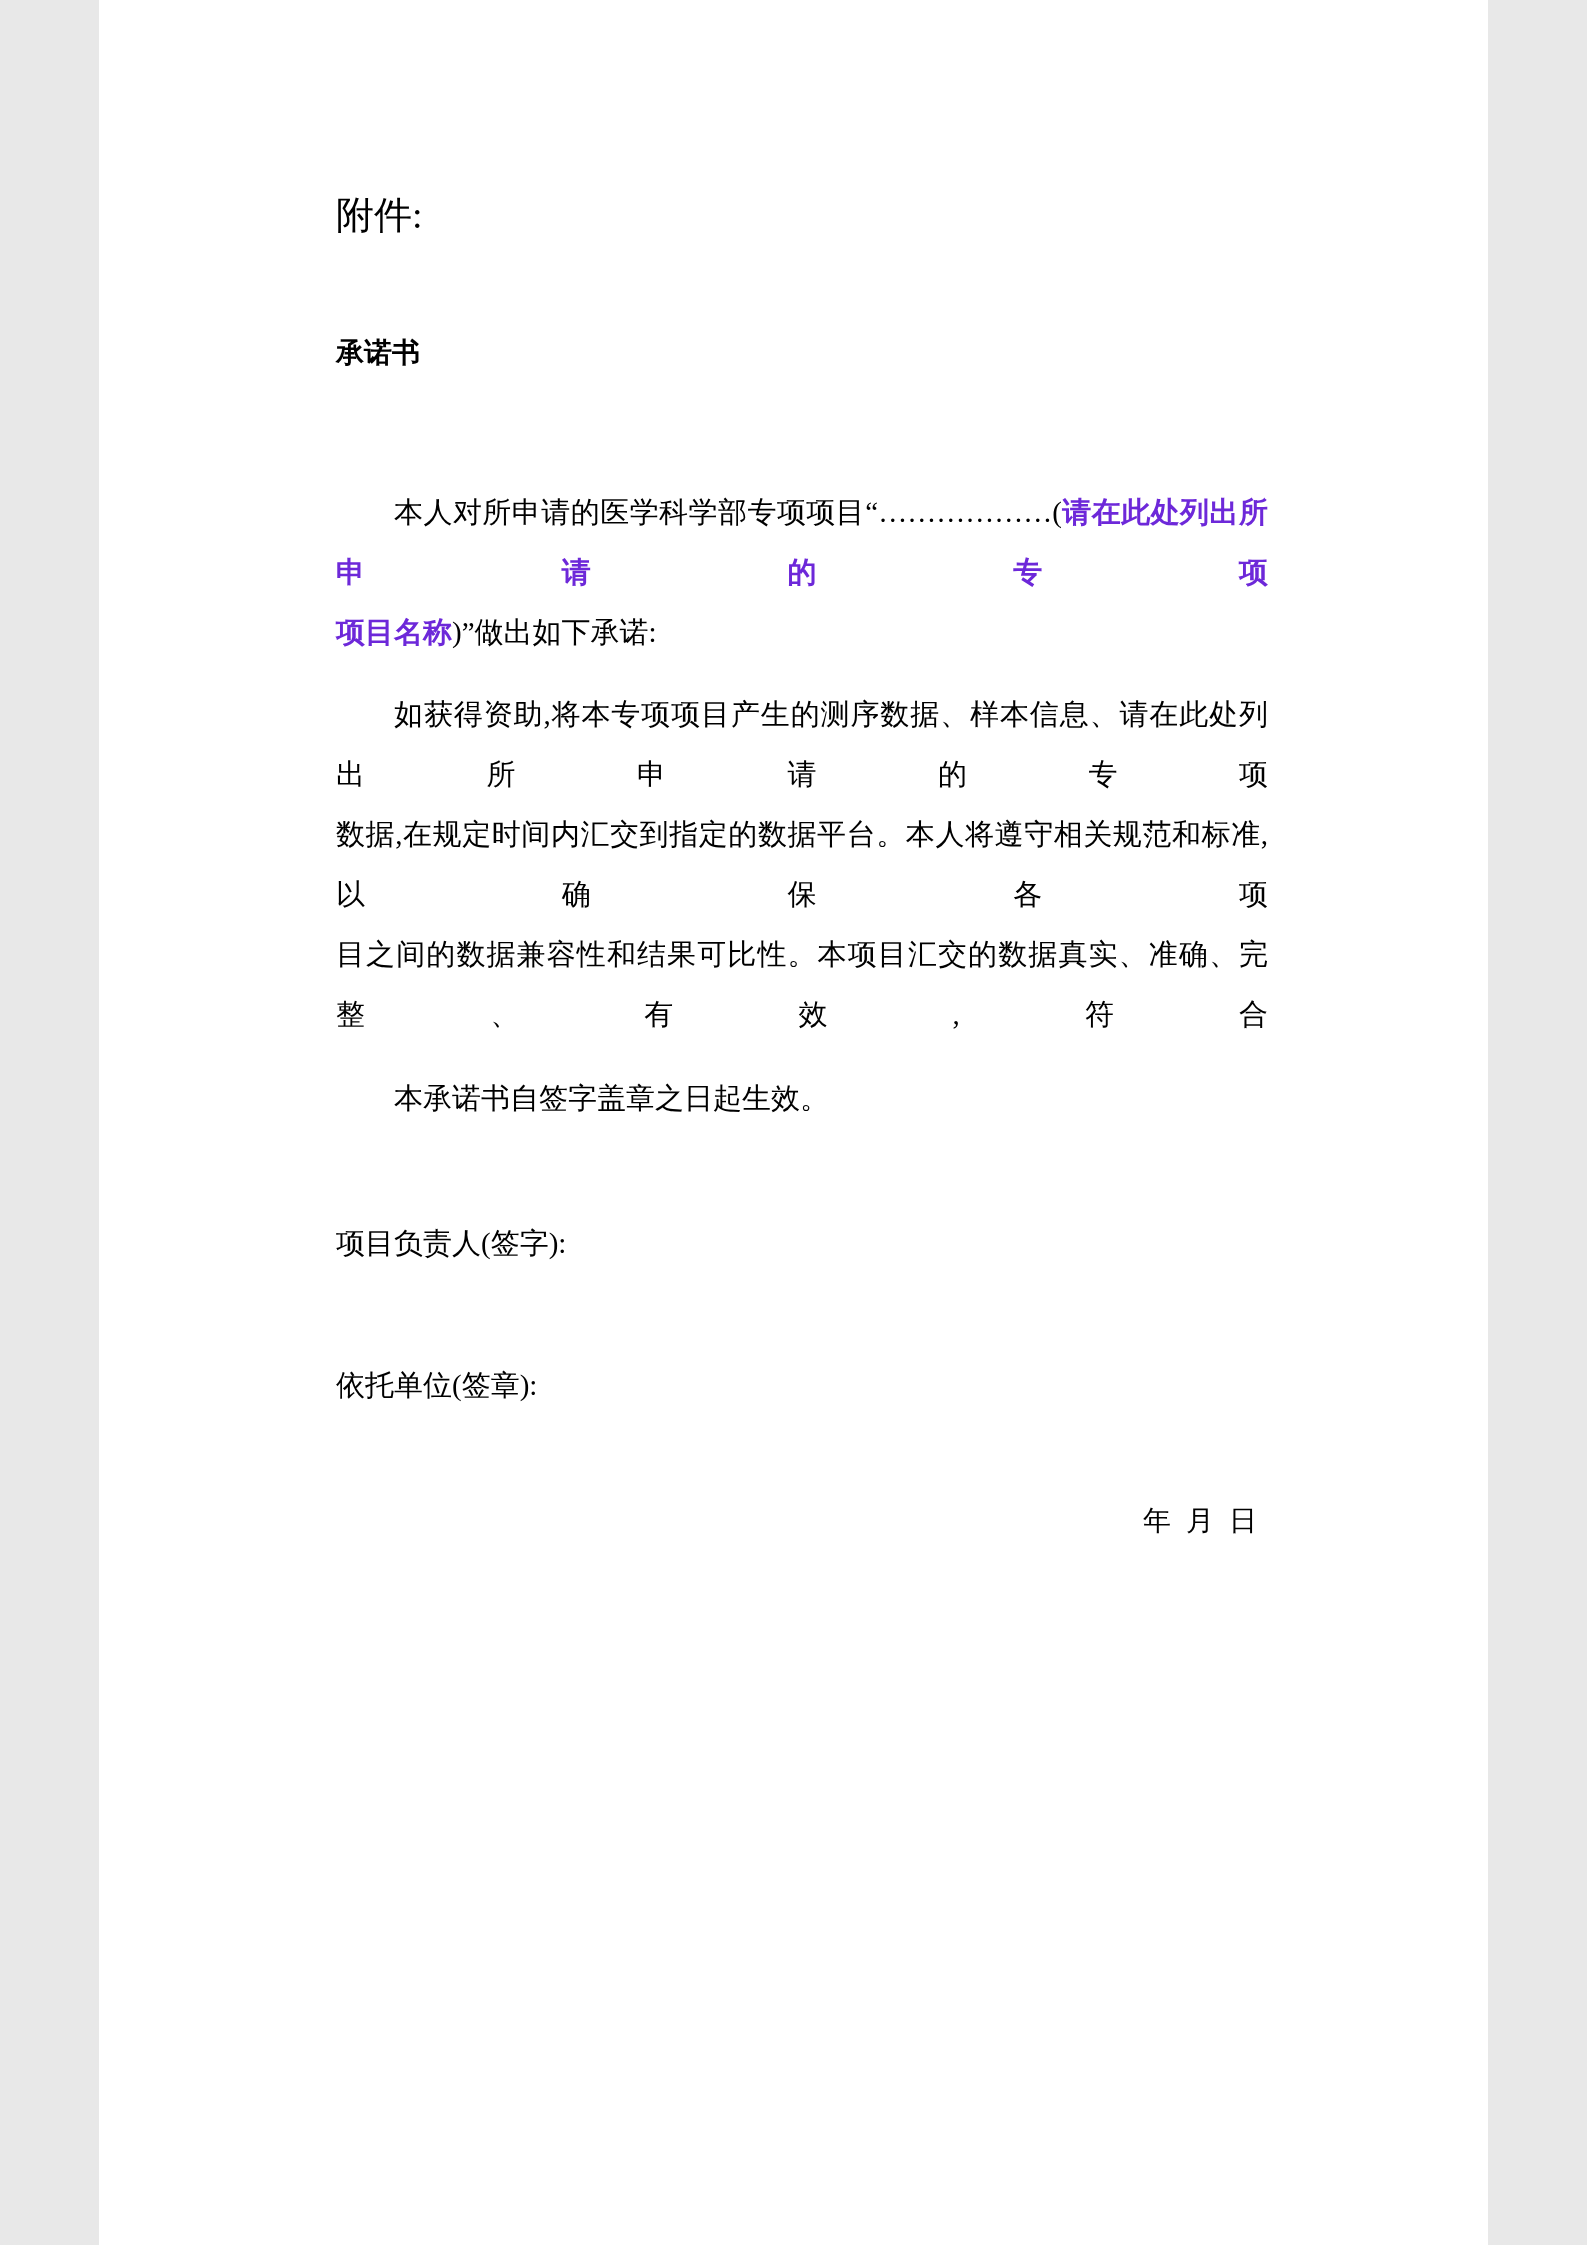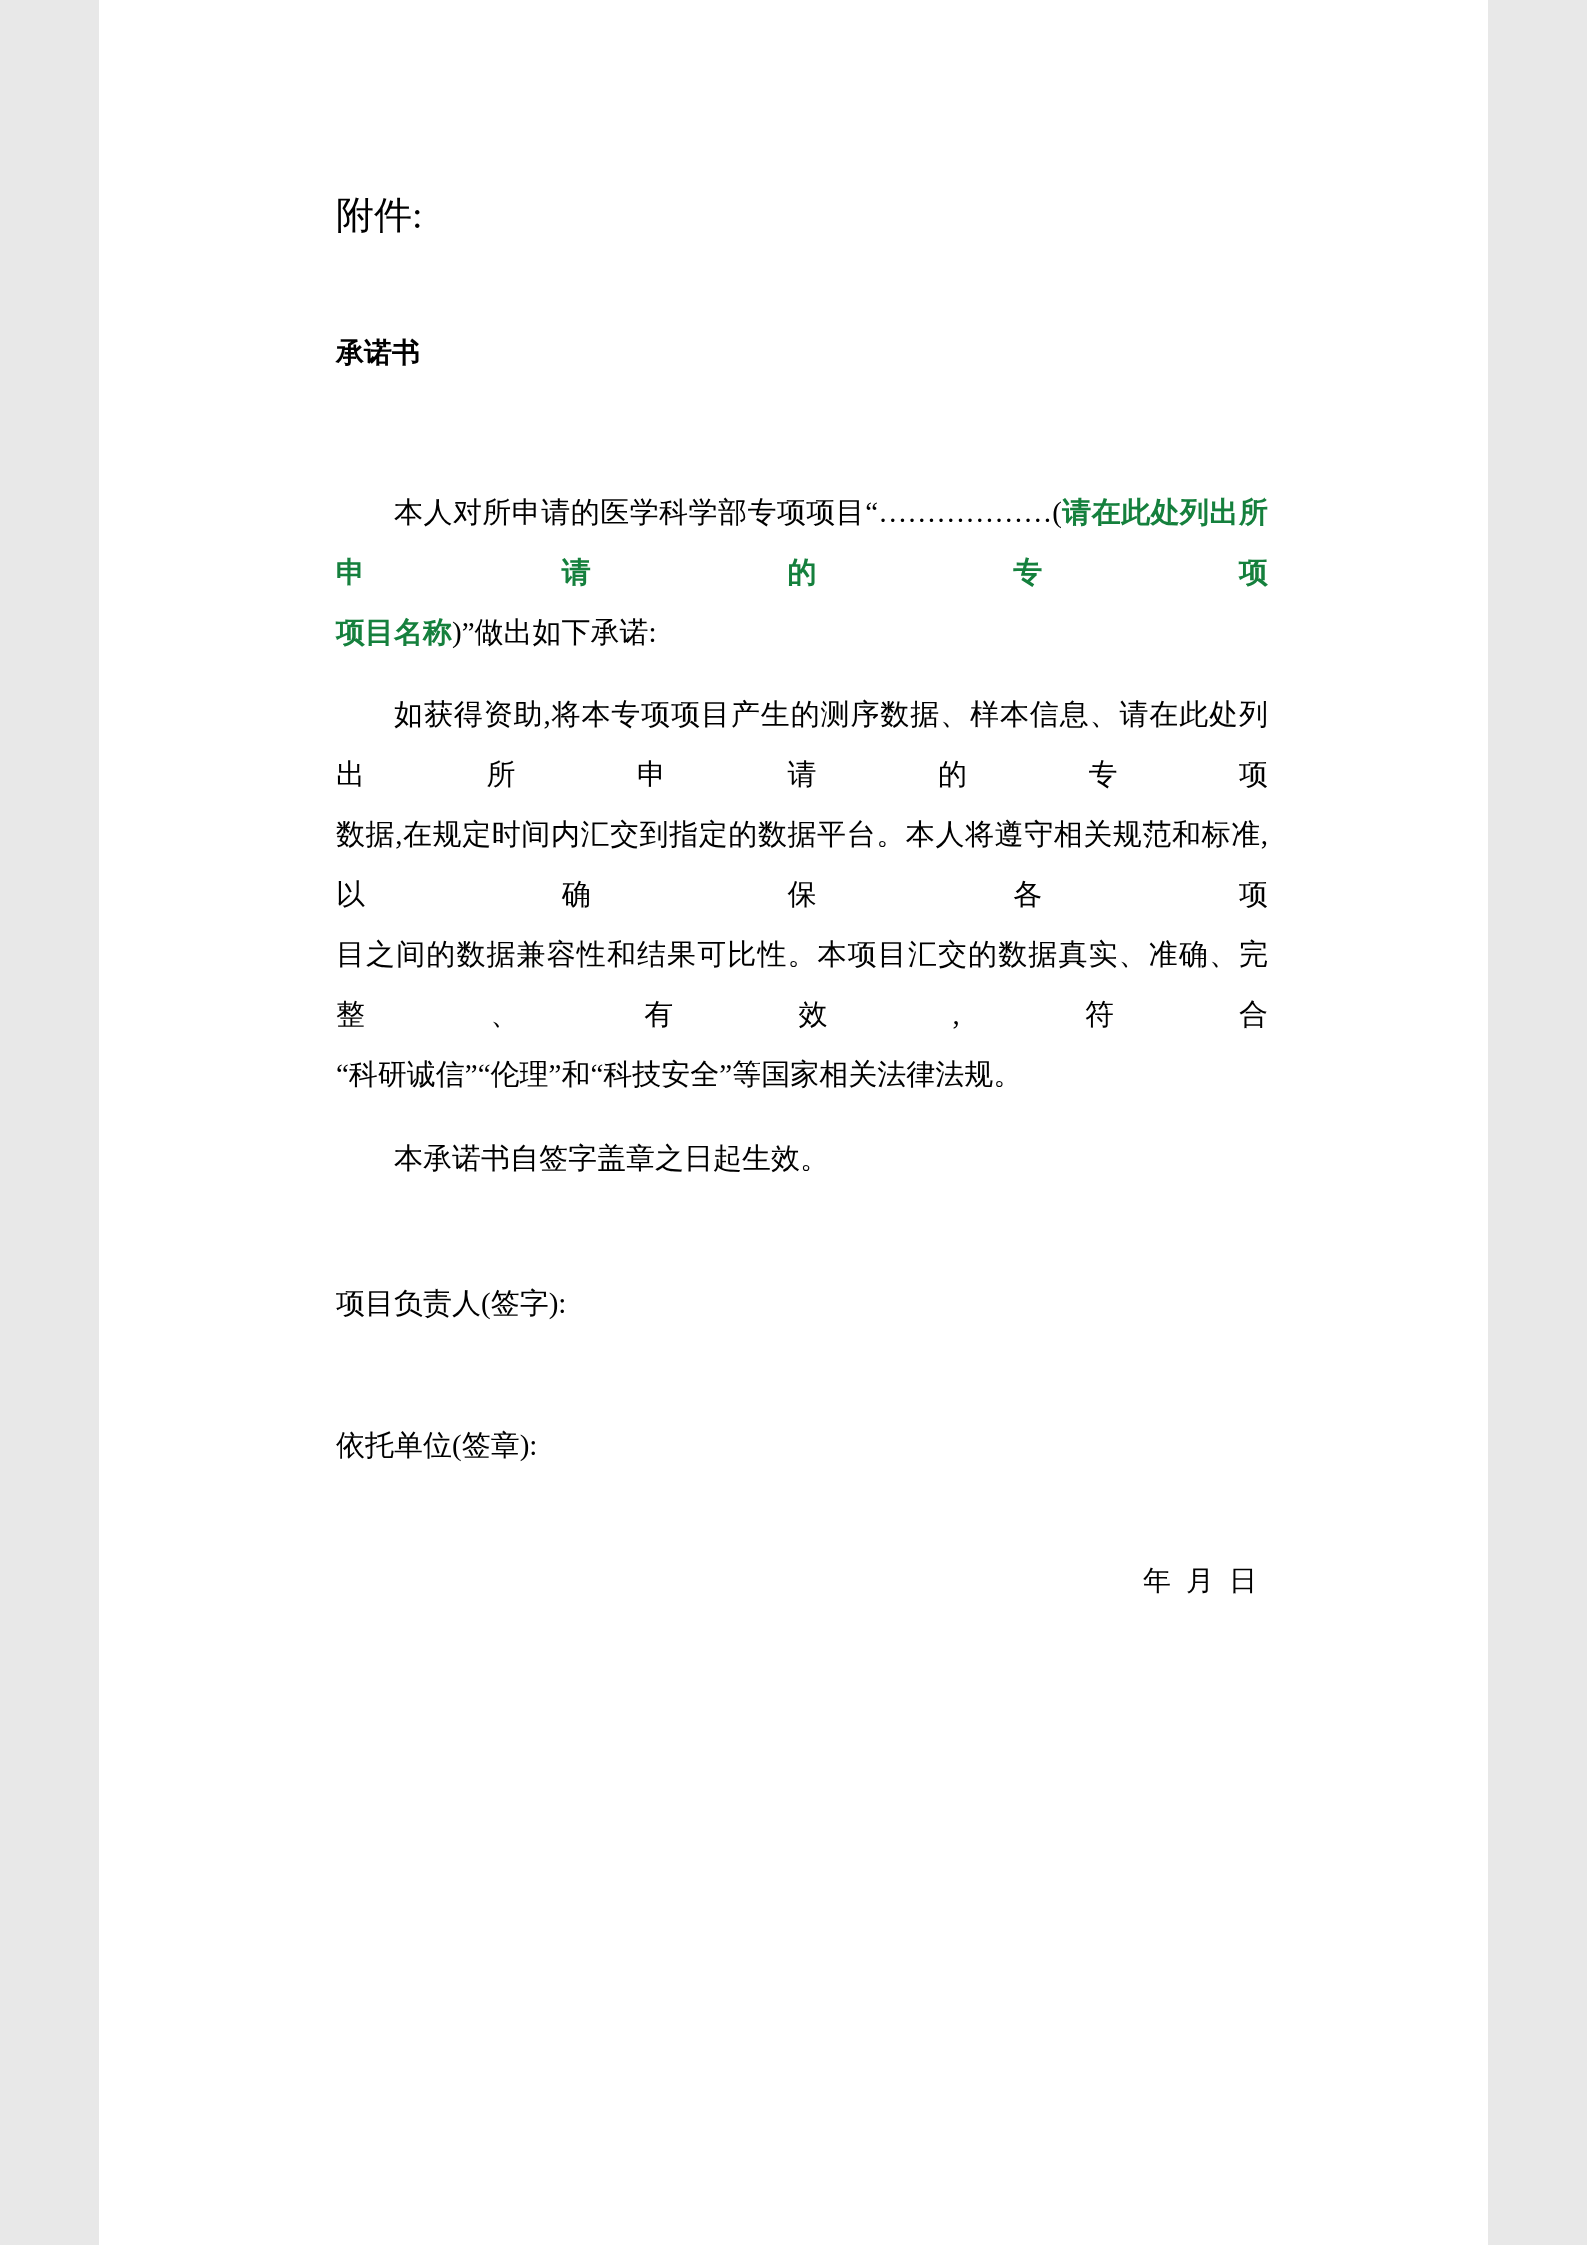--- a/index.html
+++ b/index.html
@@ -37,21 +37,21 @@
     white-space: nowrap;
   }
   .jl {
     
     text-align: justify;
     text-align-last: justify;
     text-justify: inter-character;
     white-space: normal;
   }
   .ind { text-indent: 58px; }
-  .blue { color: #15803d; font-weight: bold; }
+  .blue { color: #6d28d9; font-weight: bold; }
   .sig {
     font-size: 29px;
     line-height: 60px;
     text-align: left;
     padding-right: 126px;
     margin: 0;
   }
   .sig1 { margin-top: 85px; }
   .sig2 { margin-top: 82px; }
   .date-line {
@@ -74,21 +74,20 @@
 
   <div class="para para1">
     <div class="line jl ind"><span>本人对所申请的医学科学部专项项目“………………(</span><span class="blue">请在此处列出所申请的专项</span></div>
     <div class="line"><span class="blue">项目名称</span><span>)”做出如下承诺:</span></div>
   </div>
 
   <div class="para para2">
     <div class="line jl ind">如获得资助,将本专项项目产生的测序数据、样本信息、请在此处列出所申请的专项</div>
     <div class="line jl">数据,在规定时间内汇交到指定的数据平台。本人将遵守相关规范和标准,以确保各项</div>
     <div class="line jl">目之间的数据兼容性和结果可比性。本项目汇交的数据真实、准确、完整、有效,符合</div>
-    <div class="line">“科研诚信”“伦理”和“科技安全”等国家相关法律法规。</div>
   </div>
 
   <div class="para para3">
     <div class="line ind">本承诺书自签字盖章之日起生效。</div>
   </div>
 
   <p class="sig sig1">项目负责人(签字):</p>
 
   <p class="sig sig2">依托单位(签章):</p>
 

